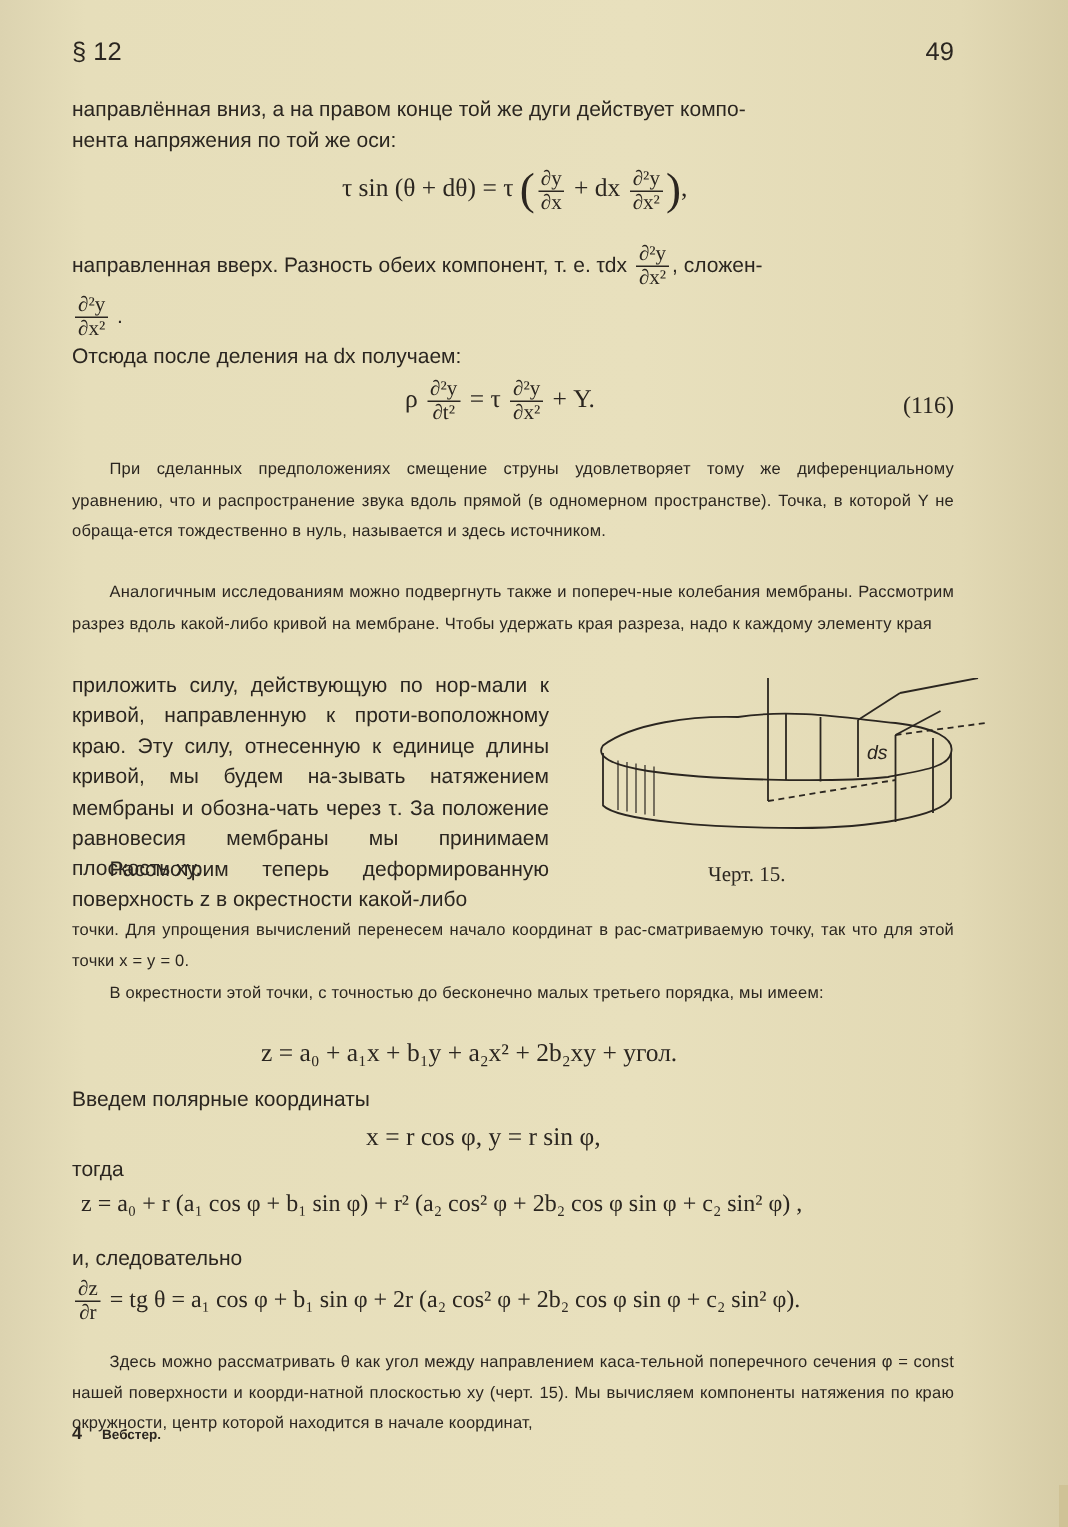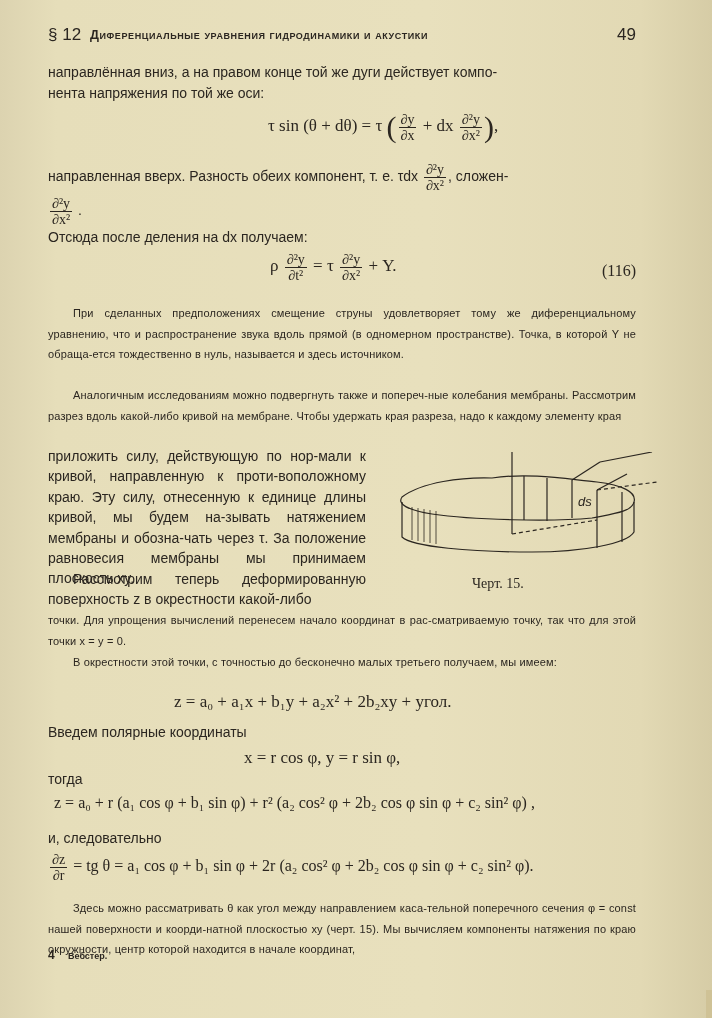--- a/index.html
+++ b/index.html
@@ -33,28 +33,27 @@
   .footer .sig { font-size:9px; margin-left:10px; }
   .edge { position:absolute; right:0; top:990px; width:6px; height:28px; background:#cfc296; }
 </style>
 </head>
 <body>
 
 <div class="page">
 
   <div class="header">
     <span class="sec">§ 12</span>
-    <span class="title">Диференциальные уравнения гидродинамики и акустики</span>
     <span class="num">49</span>
   </div>
 
   <div class="line" style="top:64px;">направлённая вниз, а на правом конце той же дуги действует компо-</div>
   <div class="line" style="top:85px;">нента напряжения по той же оси:</div>
 
-  <div class="eq" style="left:180px; top:110px;margin-left:40px;">
+  <div class="eq" style="left:180px; top:110px;">
     <span>τ sin (θ + dθ) = τ</span>
     <span style="font-size:30px; vertical-align:middle;">(</span><span class="frac"><span class="n">∂y</span><span class="d">∂x</span></span>
     <span>+ dx</span>
     <span class="frac"><span class="n">∂²y</span><span class="d">∂x²</span></span><span style="font-size:30px; vertical-align:middle;">)</span><span>,</span>
   </div>
 
   <div class="line" style="top:162px;">
     <span>направленная вверх. Разность обеих компонент, т. е. τdx</span>
     <span class="frac" style="font-family:'Liberation Serif',serif;"><span class="n">∂²y</span><span class="d">∂x²</span></span><span>, сложен-</span>
   </div>
@@ -72,21 +71,21 @@
   </div>
   <div class="eqnum" style="top:262px;">(116)</div>
 
   <div class="p ind" style="top:303px;">При сделанных предположениях смещение струны удовлетворяет тому же диференциальному уравнению, что и распространение звука вдоль прямой (в одномерном пространстве). Точка, в которой Y не обраща-ется тождественно в нуль, называется и здесь источником.</div>
   <div class="p ind" style="top:385px;">Аналогичным исследованиям можно подвергнуть также и попереч-ные колебания мембраны. Рассмотрим разрез вдоль какой-либо кривой на мембране. Чтобы удержать края разреза, надо к каждому элементу края</div>
 
   <div class="wrapcol" style="top:446px;">приложить силу, действующую по нор-мали к кривой, направленную к проти-воположному краю. Эту силу, отнесенную к единице длины кривой, мы будем на-зывать натяжением мембраны и обозна-чать через τ. За положение равновесия мембраны мы принимаем плоскость xy.</div>
   <div class="wrapcol" style="top:569px; text-indent:25px;">Рассмотрим теперь деформированную поверхность z в окрестности какой-либо</div>
 
   <div class="p" style="top:610px;">точки. Для упрощения вычислений перенесем начало координат в рас-сматриваемую точку, так что для этой точки x = y = 0.</div>
-  <div class="p ind" style="top:652px;">В окрестности этой точки, с точностью до бесконечно малых третьего получаем, мы имеем:</div>
+  <div class="p ind" style="top:652px;">В окрестности этой точки, с точностью до бесконечно малых третьего порядка, мы имеем:</div>
 
   <div class="eq" style="left:126px; top:692px;">z = a₀ + a₁x + b₁y + a₂x² + 2b₂xy + угол.</div>
   <div class="line" style="top:724px;">Введем полярные координаты</div>
   <div class="eq" style="left:196px; top:748px;">x = r cos φ,   y = r sin φ,</div>
   <div class="line" style="top:771px;">тогда</div>
   <div class="eq" style="left:6px; top:794px; font-size:16px;">z = a₀ + r (a₁ cos φ + b₁ sin φ) + r² (a₂ cos² φ + 2b₂ cos φ sin φ + c₂ sin² φ) ,</div>
   <div class="line" style="top:830px;">и, следовательно</div>
   <div class="eq" style="left:0px; top:852px; font-size:16px;">
     <span class="frac"><span class="n">∂z</span><span class="d">∂r</span></span>
     <span>= tg θ = a₁ cos φ + b₁ sin φ + 2r (a₂ cos² φ + 2b₂ cos φ sin φ + c₂ sin² φ).</span>

